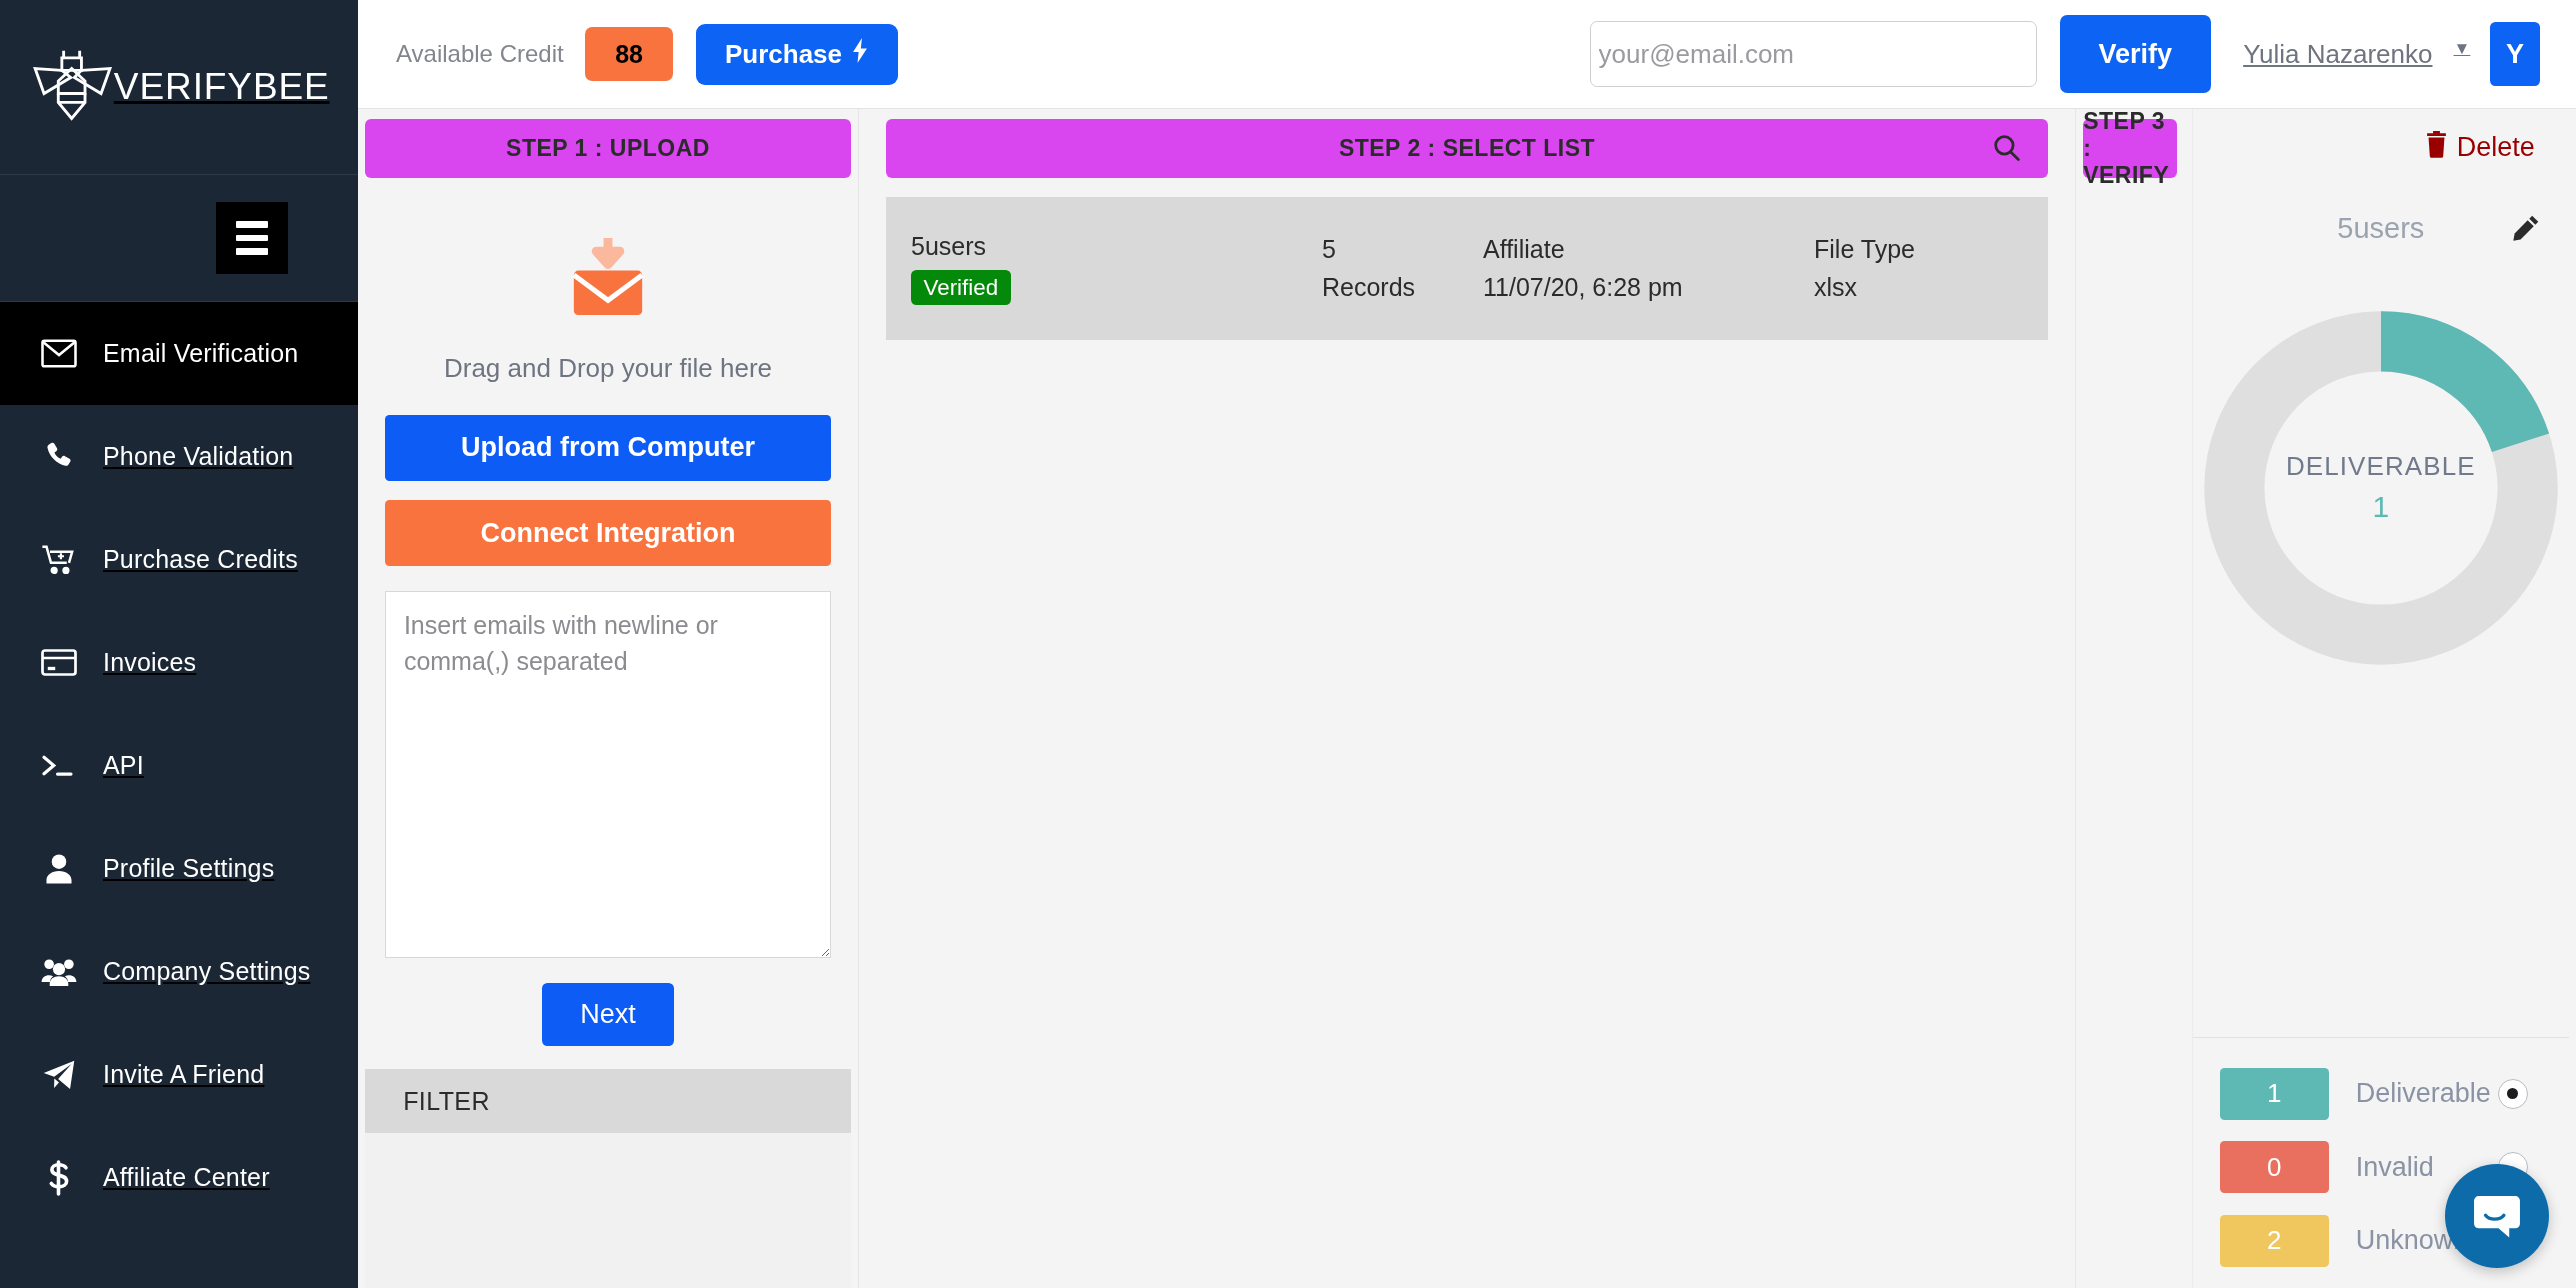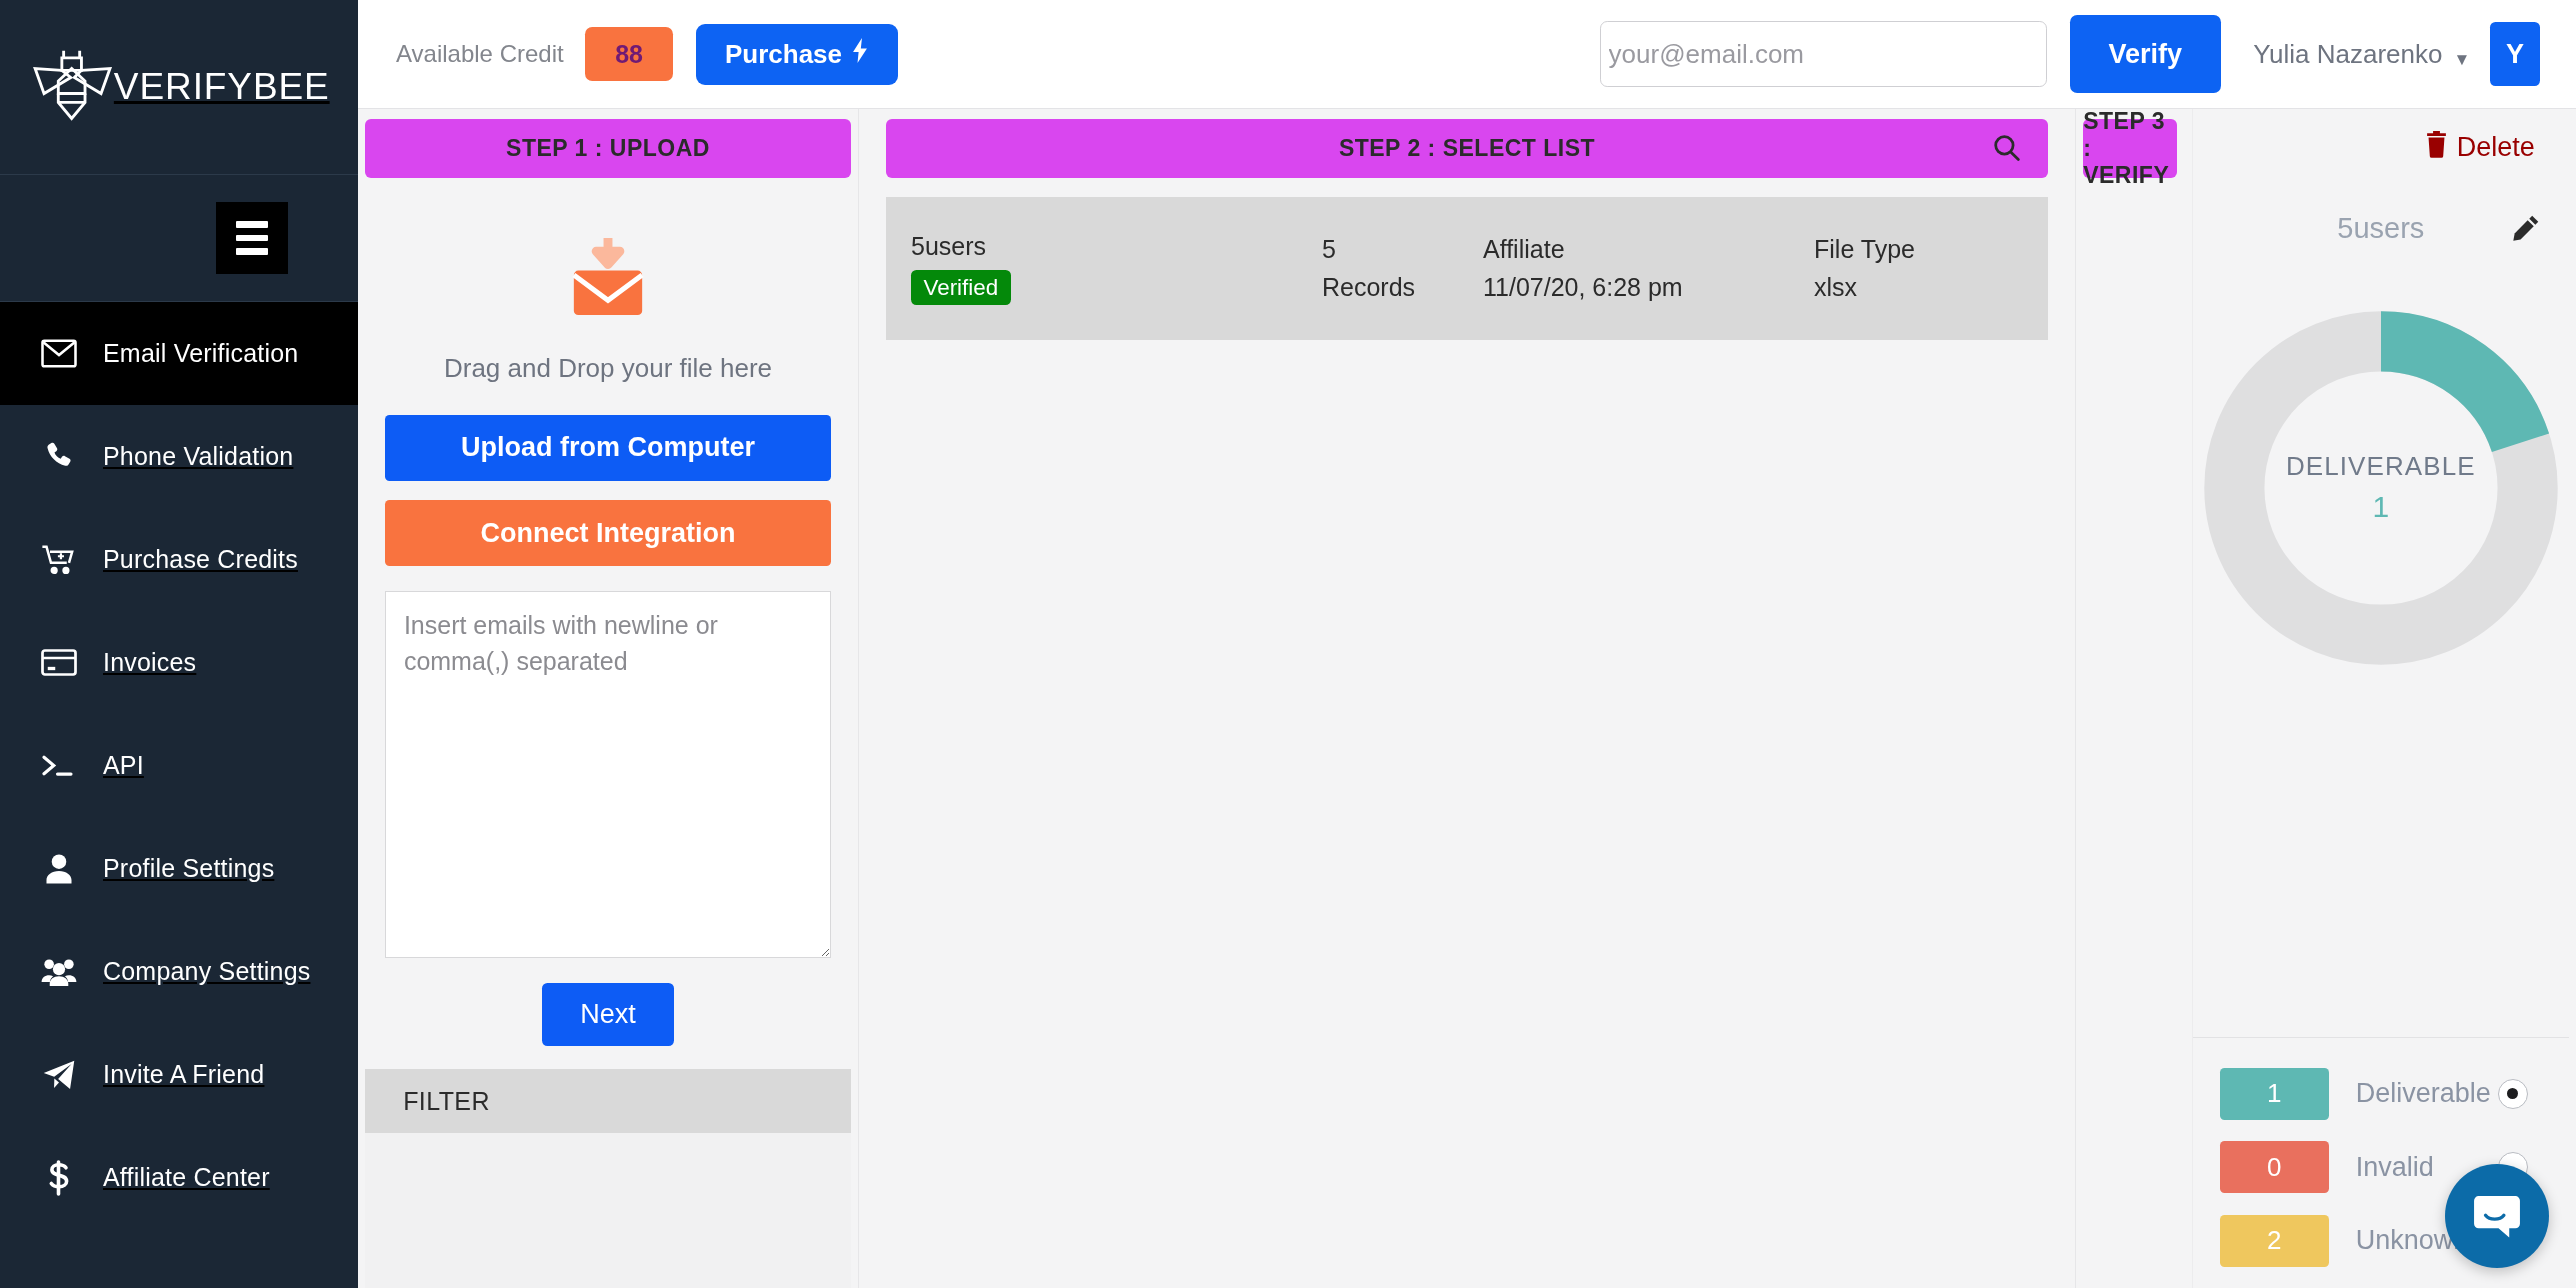--- a/index.html
+++ b/index.html
@@ -66,21 +66,21 @@
   
   .topbar {
     height: 109px; background: #ffffff;
     border-bottom: 0.9px solid #e3e3e6;
     display: flex; align-items: center;
     padding: 0 36px 0 38px;
     flex: 0 0 109px;
   }
   .credit-label { font-size: 24px; color: #83868d; margin-right: 21.5px; white-space: nowrap; }
   .credit-badge {
-    background: #f9733f; color: #701a75; font-size: 25px; font-weight: 700;
+    background: #f9733f; color: #000000; font-size: 25px; font-weight: 700;
     border-radius: 7.2px; padding: 0 30px; height: 54px;
     display: flex; align-items: center; justify-content: center;
     margin-right: 23px;
   }
   .recharge-btn {
     background: #0d63f3; color: #fff; font-size: 26px; font-weight: 700;
     border-radius: 9px; height: 61px; padding: 0 29px;
     display: flex; align-items: center; gap: 9px; cursor: pointer; border: none;
     white-space: nowrap;
   }
@@ -93,21 +93,21 @@
     font-family: "Liberation Sans", sans-serif;
   }
   .email-input::placeholder { color: #9a9aa0; }
   .verify-btn {
     margin-left: 23px;
     background: #0d63f3; color: #fff; font-size: 27px; font-weight: 700;
     border-radius: 7.2px; height: 78px; padding: 0 39px; border: none; cursor: pointer;
   }
   .user-name {
     margin-left: 32px; font-size: 26px; color: #6e7480;
-    display: flex; align-items: flex-end; gap: 11px; cursor: pointer; white-space: nowrap;
+    display: flex; align-items: flex-start; gap: 21px; cursor: pointer; white-space: nowrap; text-decoration: underline;
   }
   .caret { font-size: 17px; color: #6e7480; }
   .avatar {
     margin-left: 19.7px; width: 50px; height: 64px;
     background: #0d63f3; color: #fff; border-radius: 5.4px;
     display: flex; align-items: center; justify-content: center;
     font-size: 27px; font-weight: 700; cursor: pointer;
   }
 
   

